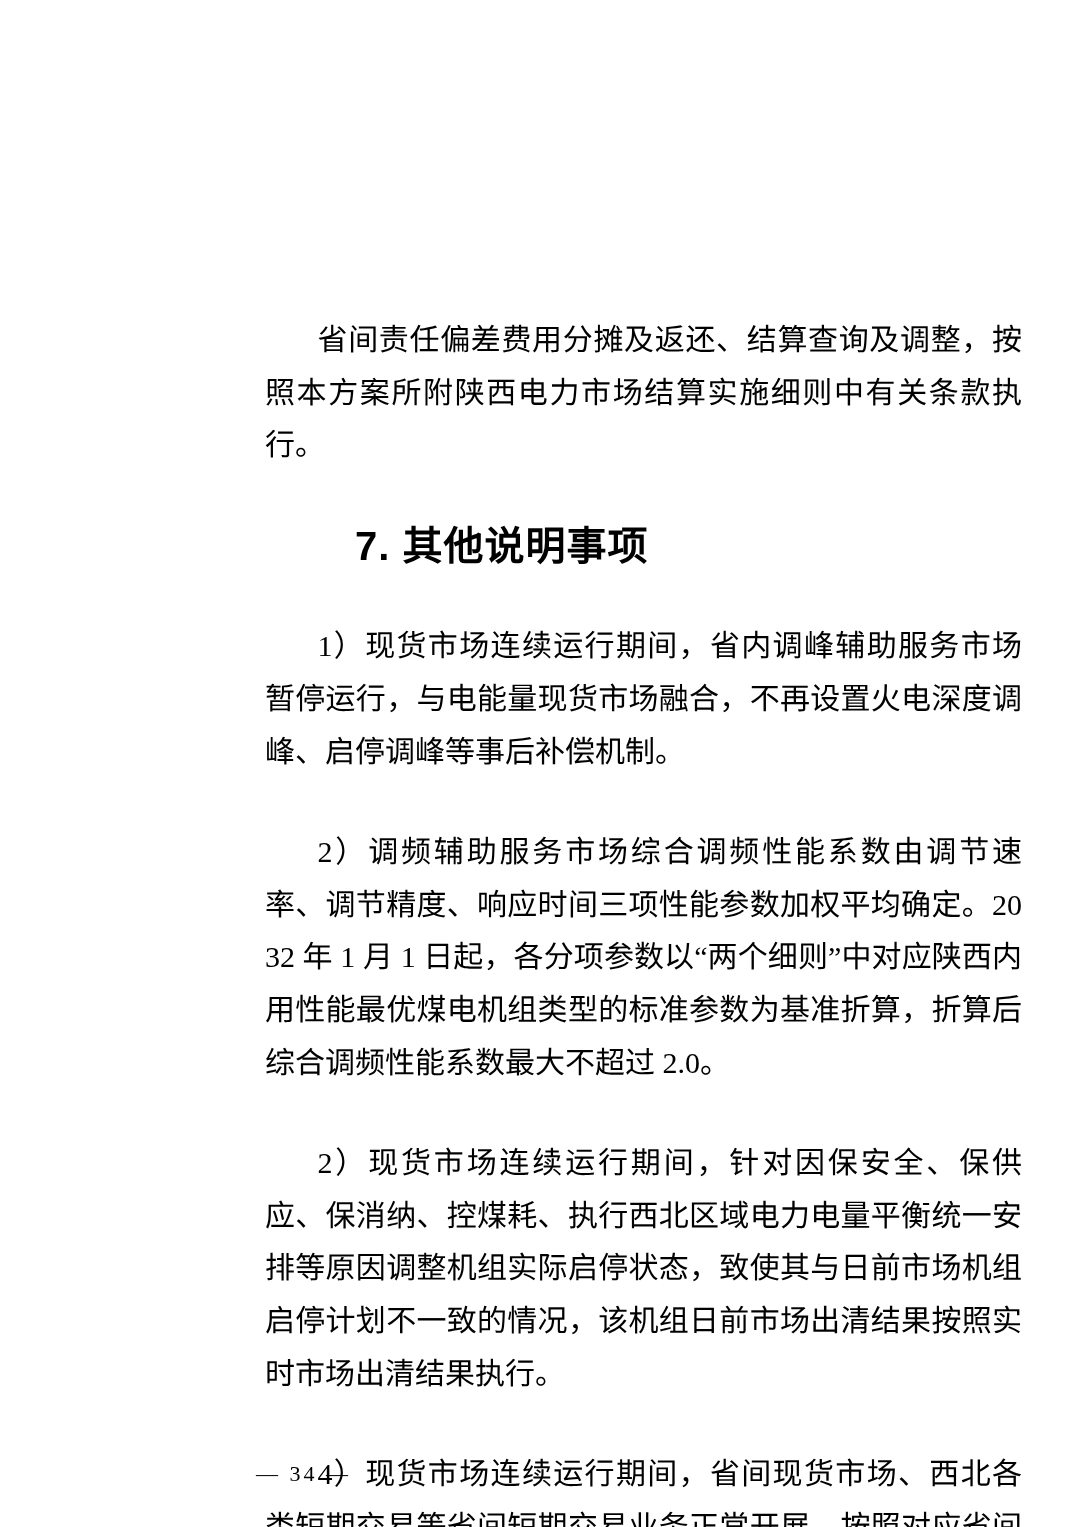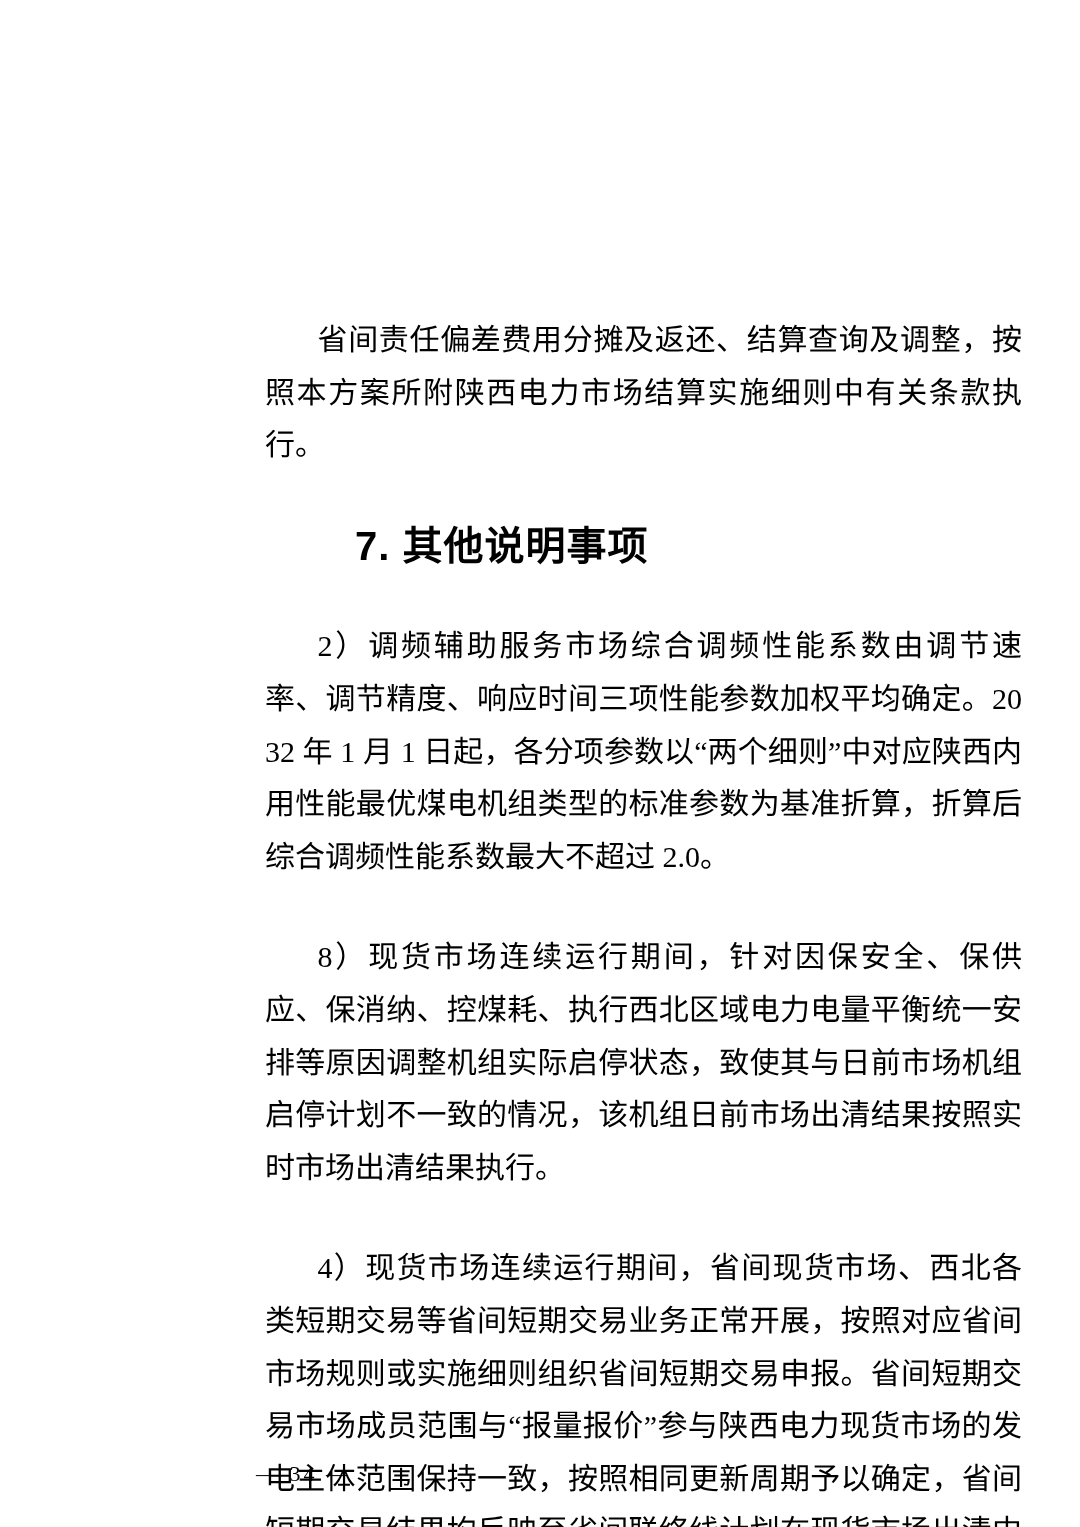--- a/index.html
+++ b/index.html
@@ -62,24 +62,25 @@
 </head>
 <body>
 
 <div class="page">
 
   <div class="content">
     <p class="para">省间责任偏差费用分摊及返还、结算查询及调整，按照本方案所附陕西电力市场结算实施细则中有关条款执行。</p>
 
     <p class="heading">7. 其他说明事项</p>
 
+    <p class="para">1）现货市场连续运行期间，省内调峰辅助服务市场暂停运行，与电能量现货市场融合，不再设置火电深度调峰、启停调峰等事后补偿机制。</p>
 
     <p class="para">2）调频辅助服务市场综合调频性能系数由调节速率、调节精度、响应时间三项性能参数加权平均确定。2032 年 1 月 1 日起，各分项参数以“两个细则”中对应陕西内用性能最优煤电机组类型的标准参数为基准折算，折算后综合调频性能系数最大不超过 2.0。</p>
 
-    <p class="para">8）现货市场连续运行期间，针对因保安全、保供应、保消纳、控煤耗、执行西北区域电力电量平衡统一安排等原因调整机组实际启停状态，致使其与日前市场机组启停计划不一致的情况，该机组日前市场出清结果按照实时市场出清结果执行。</p>
+    <p class="para">2）现货市场连续运行期间，针对因保安全、保供应、保消纳、控煤耗、执行西北区域电力电量平衡统一安排等原因调整机组实际启停状态，致使其与日前市场机组启停计划不一致的情况，该机组日前市场出清结果按照实时市场出清结果执行。</p>
 
     <p class="para">4）现货市场连续运行期间，省间现货市场、西北各类短期交易等省间短期交易业务正常开展，按照对应省间市场规则或实施细则组织省间短期交易申报。省间短期交易市场成员范围与“报量报价”参与陕西电力现货市场的发电主体范围保持一致，按照相同更新周期予以确定，省间短期交易结果均反映至省间联络线计划在现货市场出清中予以考虑。</p>
 
   </div>
 
   <div class="footer">— 34 —</div>
 
 </div>
 
 </body></html>

